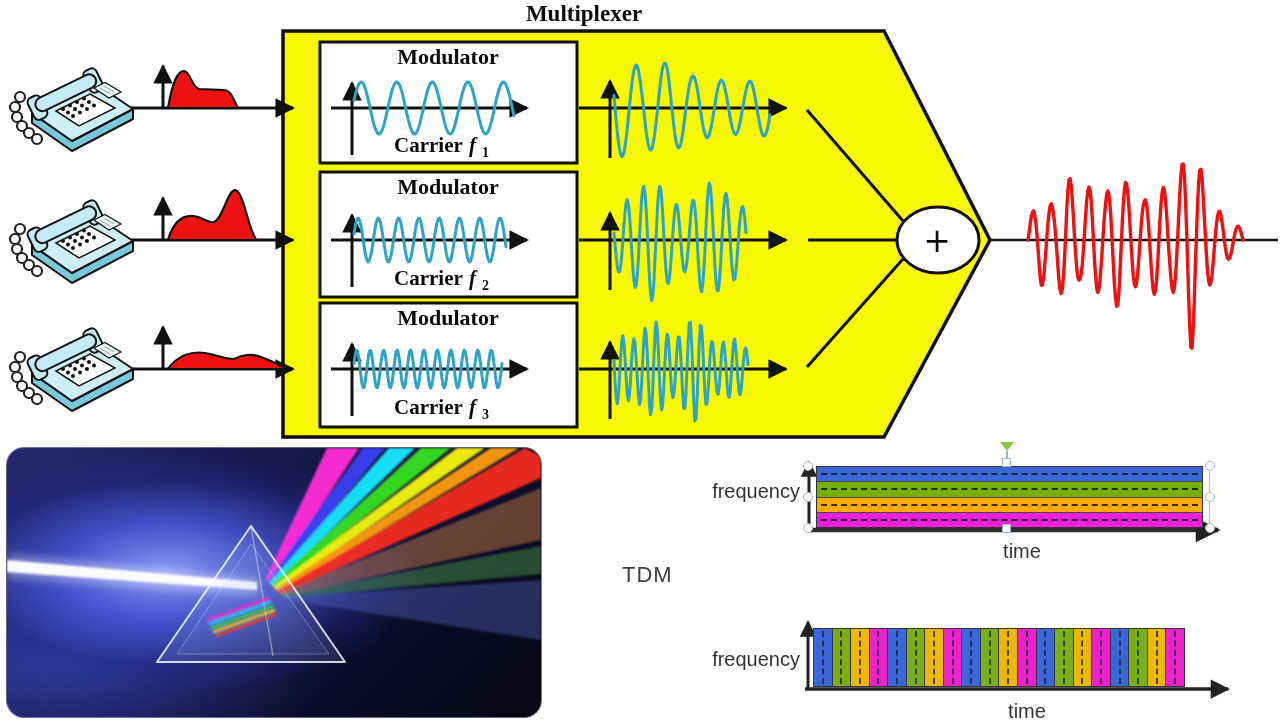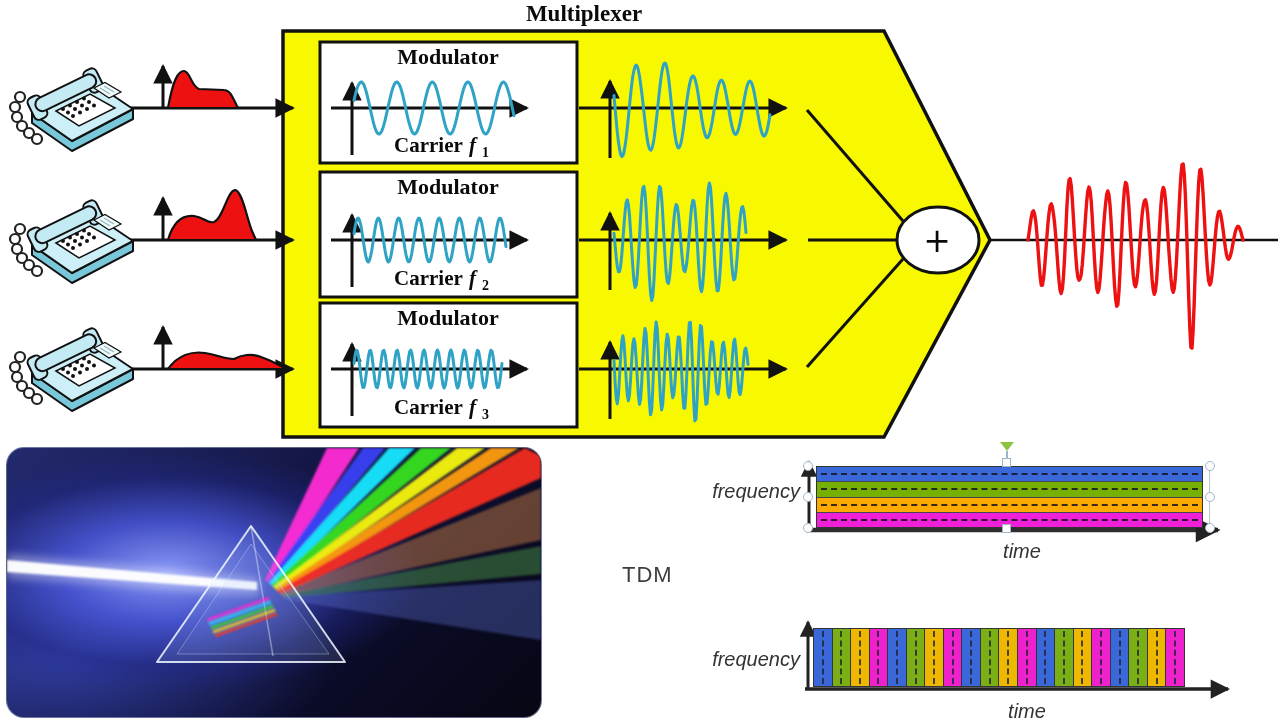--- a/index.html
+++ b/index.html
@@ -17,21 +17,21 @@
   .ln{stroke:#111;stroke-width:3;fill:none;}
   .ln-thin{stroke:#111;stroke-width:2.5;fill:none;}
   .mux{stroke:#111;stroke-width:3.5;}
   .modbox{fill:#ffffff;stroke:#111;stroke-width:3;}
   .wave{fill:none;stroke-width:3;stroke-linecap:round;stroke-linejoin:round;}
   .wave-red{fill:none;stroke-width:3.4;stroke-linecap:round;stroke-linejoin:round;}
   .spec{stroke:#111;stroke-width:2.2;stroke-linejoin:round;}
   .sumnode{fill:#fff;stroke:#111;stroke-width:3;}
 
   
-  .chartbox{position:absolute;font-style:italic;}
+  .chartbox{position:absolute;}
   .axlbl{position:absolute;font-size:20px;color:#333;}
   .ylbl{text-align:right;}
   .xlbl{text-align:center;}
   .tdm-tag{position:absolute;left:622px;top:562px;font-size:22px;color:#3d3d3d;letter-spacing:1px;}
 
   .fdm-bands{position:absolute;left:156px;top:28px;width:387px;height:62px;
              display:flex;flex-direction:column;border:1.5px solid #333;box-sizing:border-box;background:#fff;}
   .fdm-band{flex:1;position:relative;border-bottom:1px solid #445;}
   .fdm-band:last-child{border-bottom:none;}
   .dh{position:absolute;left:4px;right:4px;top:50%;margin-top:-1px;border-top:2px dashed #15151f;opacity:.85;}

